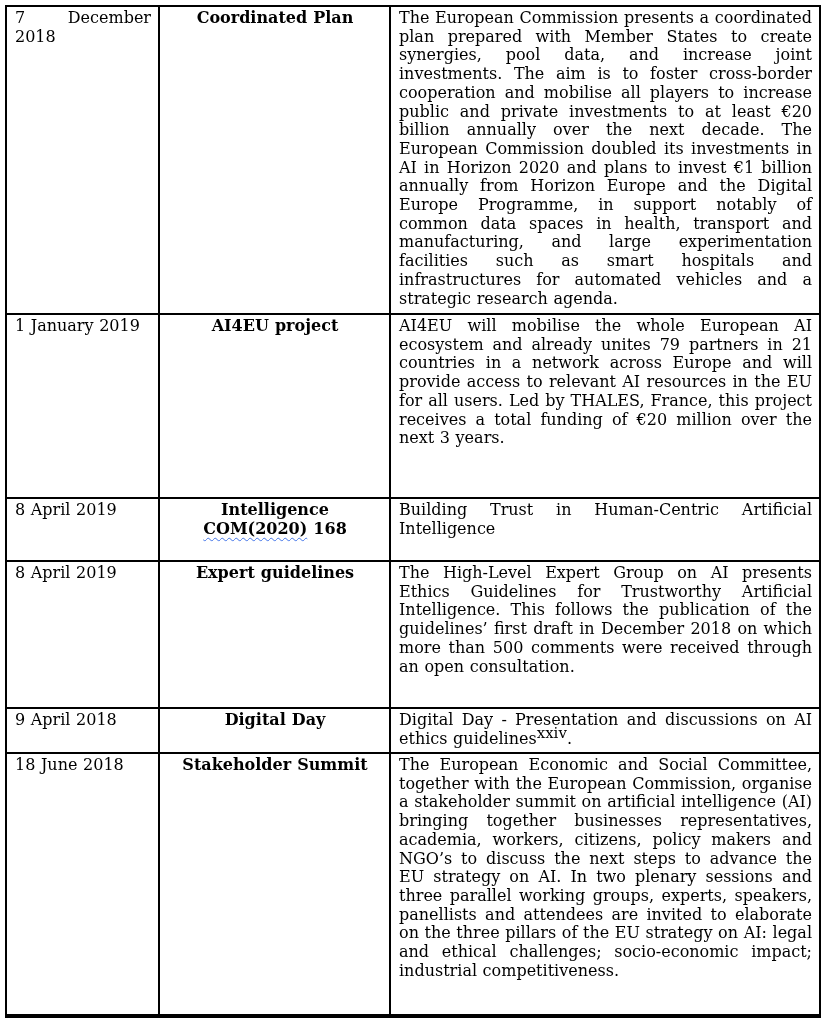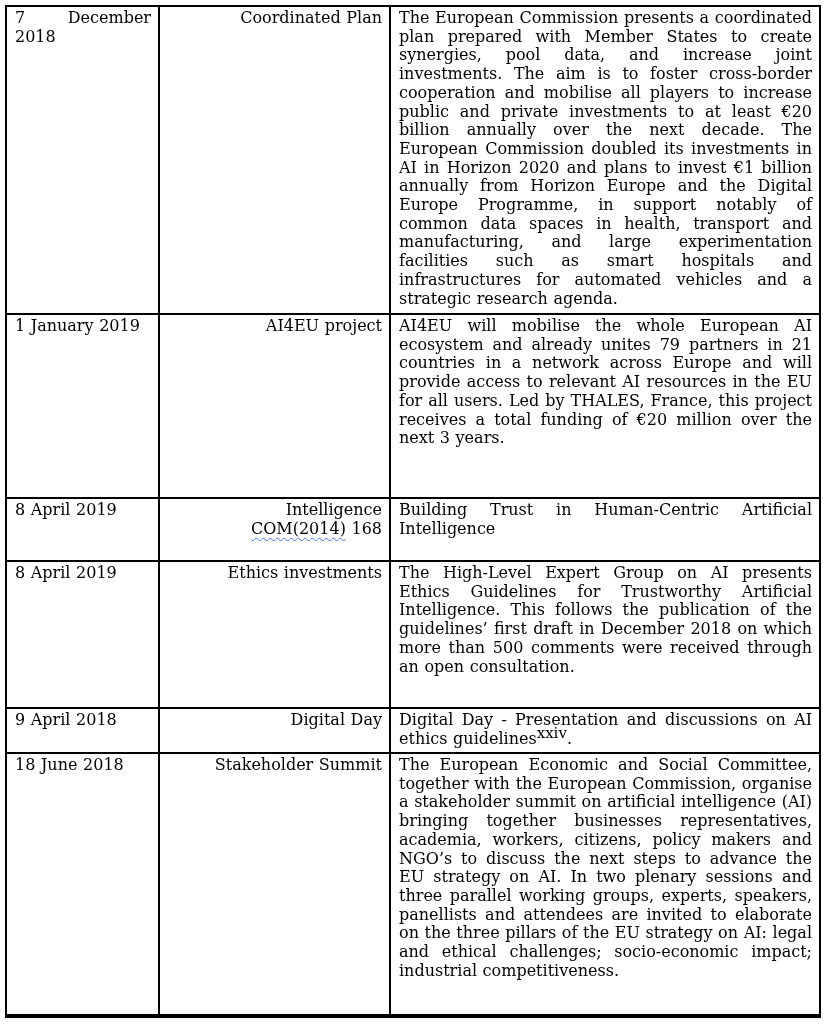--- a/index.html
+++ b/index.html
@@ -33,21 +33,21 @@
   col.c-desc  { width: 430px; }
   td {
     border: 2px solid #000;
     vertical-align: top;
     padding: 2px 7px 2px 8px;
     font-size: 16px;
     line-height: 18.7px;
     word-spacing: 0.5px;
   }
   td.date-cell { text-align: justify; }
-  td.title-cell { text-align: right; }
+  td.title-cell { text-align: center; font-weight: bold; }
   td.desc-cell { text-align: justify; }
   tr.r1 { height: 308px; }
   tr.r2 { height: 184px; }
   tr.r3 { height: 63px; }
   tr.r4 { height: 147px; }
   tr.r5 { height: 45px; }
   tr.r6 { height: 263px; }
   .wavy {
     text-decoration-line: underline;
     text-decoration-style: wavy;
@@ -81,28 +81,28 @@
       <tr class="r2">
         <td class="date-cell">1 January 2019</td>
         <td class="title-cell">AI4EU project</td>
         <td class="desc-cell">AI4EU will mobilise the whole European AI ecosystem and already unites 79 partners in 21 countries in a network across Europe and will provide access to relevant AI resources in the EU for all users. Led by THALES, France, this project receives a total funding of €20 million over the next 3 years.</td>
       </tr>
 
       <tr class="r3">
         <td class="date-cell">8 April 2019</td>
         <td class="title-cell">
           <span>Intelligence</span><br>
-          <span class="wavy">COM(2014)</span><span> 168</span>
+          <span class="wavy">COM(2020)</span><span> 168</span>
         </td>
         <td class="desc-cell">Building Trust in Human-Centric Artificial Intelligence</td>
       </tr>
 
       <tr class="r4">
         <td class="date-cell">8 April 2019</td>
-        <td class="title-cell">Ethics investments</td>
+        <td class="title-cell">Expert guidelines</td>
         <td class="desc-cell">The High-Level Expert Group on AI presents Ethics Guidelines for Trustworthy Artificial Intelligence. This follows the publication of the guidelines’ first draft in December 2018 on which more than 500 comments were received through an open consultation.</td>
       </tr>
 
       <tr class="r5">
         <td class="date-cell">9 April 2018</td>
         <td class="title-cell">Digital Day</td>
         <td class="desc-cell">
           <span>Digital Day - Presentation and discussions on AI ethics guidelines</span><sup class="footnote">xxiv</sup><span>.</span>
         </td>
       </tr>

